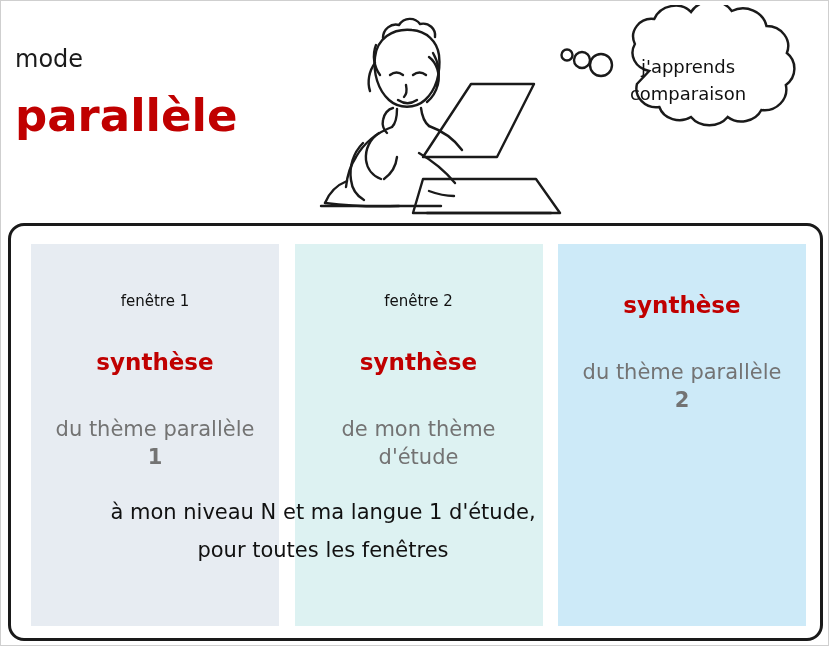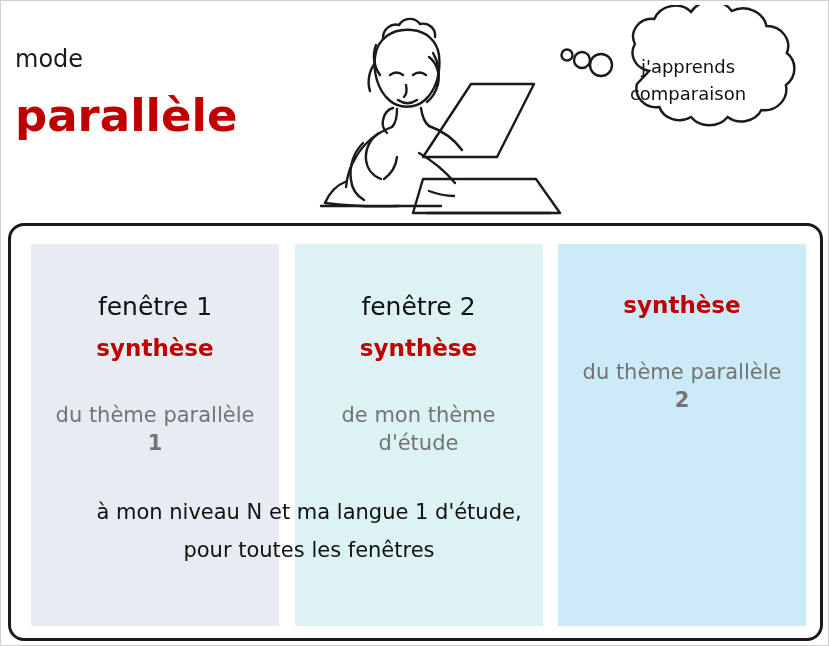--- a/index.html
+++ b/index.html
@@ -107,43 +107,43 @@
     height: 382px;
     box-sizing: border-box;
     padding-top: 48px;
     text-align: center;
   }
   .col-1 { background: #e7ecf2; }
   .col-2 { background: #ddf2f2; }
   .col-3 { background: #cdeaf8; }
 
   .win-label {
-    font-size: 25px;
+    font-size: 15px;
     color: #111111;
-    margin-bottom: 14px;
+    margin-bottom: 39px;
   }
   .synth {
     font-size: 23px;
     font-weight: bold;
     color: #c00000;
     margin-bottom: 40px;
   }
   .sub {
     font-size: 21px;
     color: #737373;
     line-height: 1.35;
   }
   .sub .num {
     font-weight: bold;
   }
 
   
   .footer-note {
     position: absolute;
-    left: 18px;
+    left: 32px;
     top: 268px;
     width: 560px;
     text-align: center;
     font-size: 21px;
     color: #111111;
     line-height: 1.8;
     pointer-events: none;
   }
 </style>
 </head>

